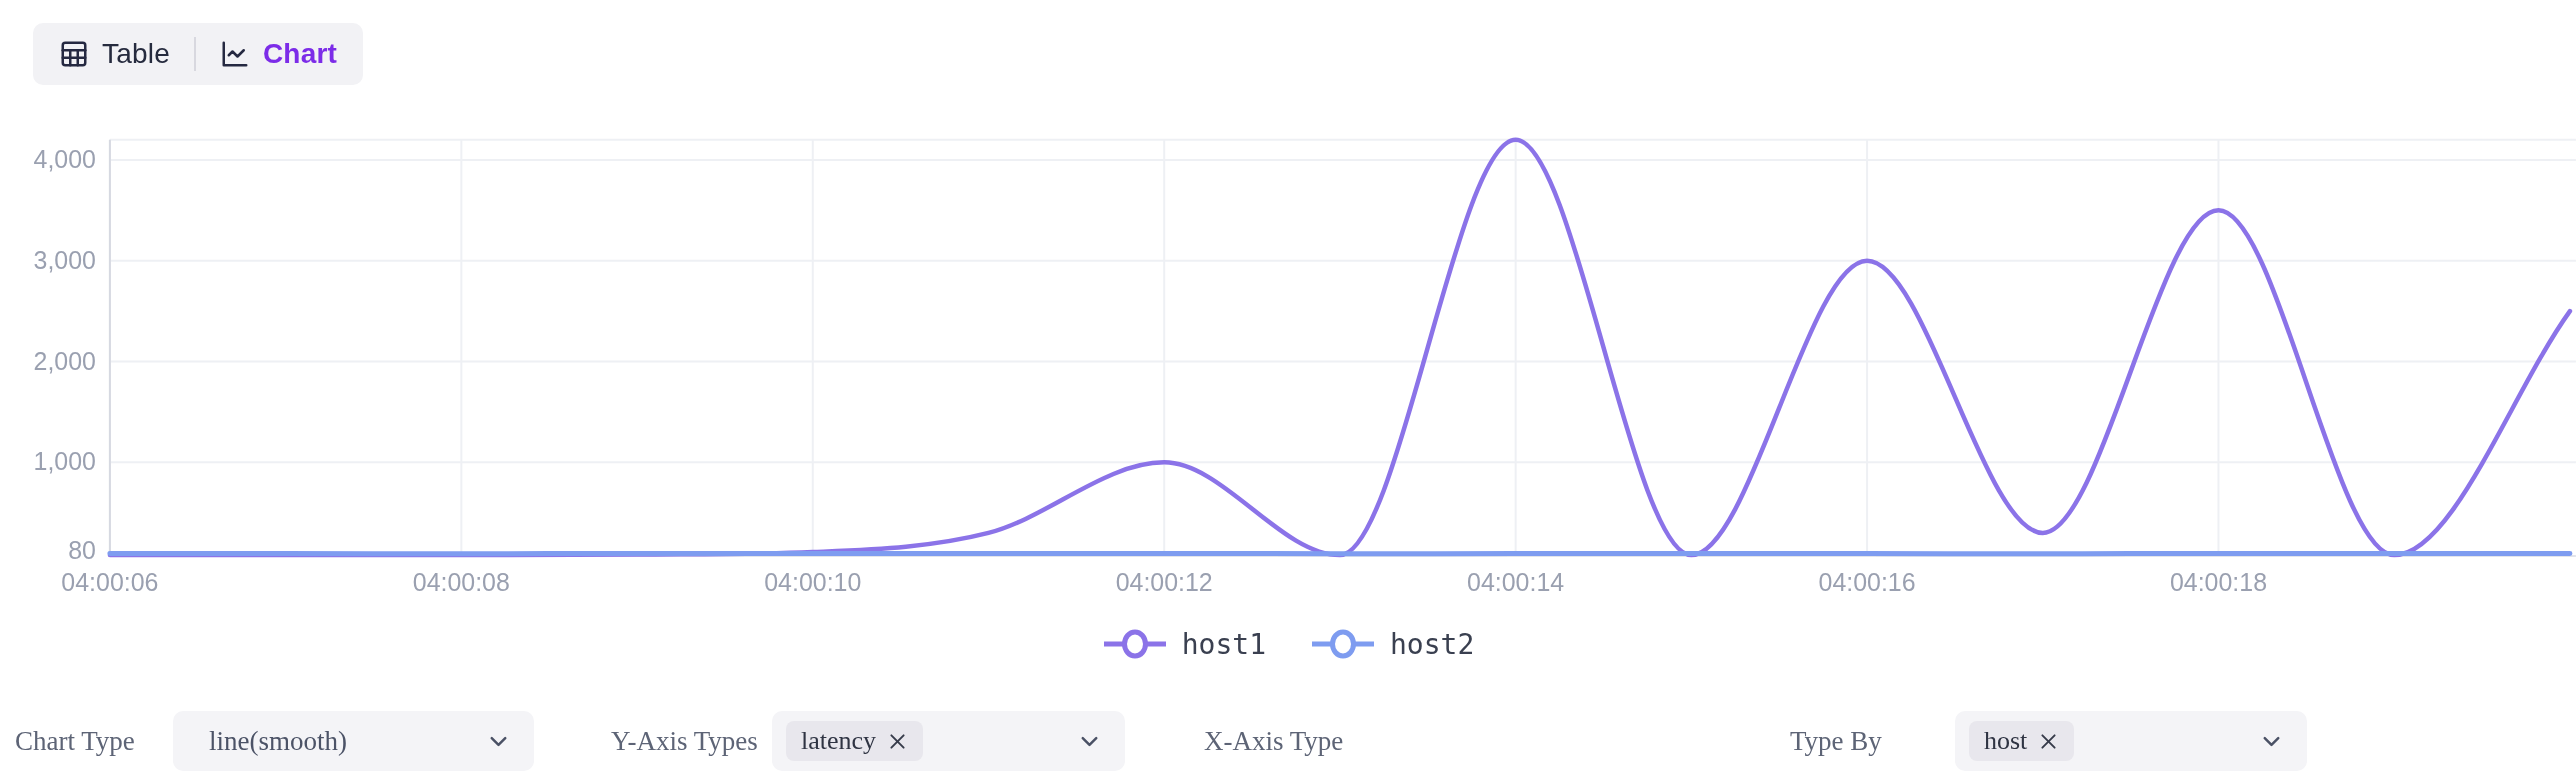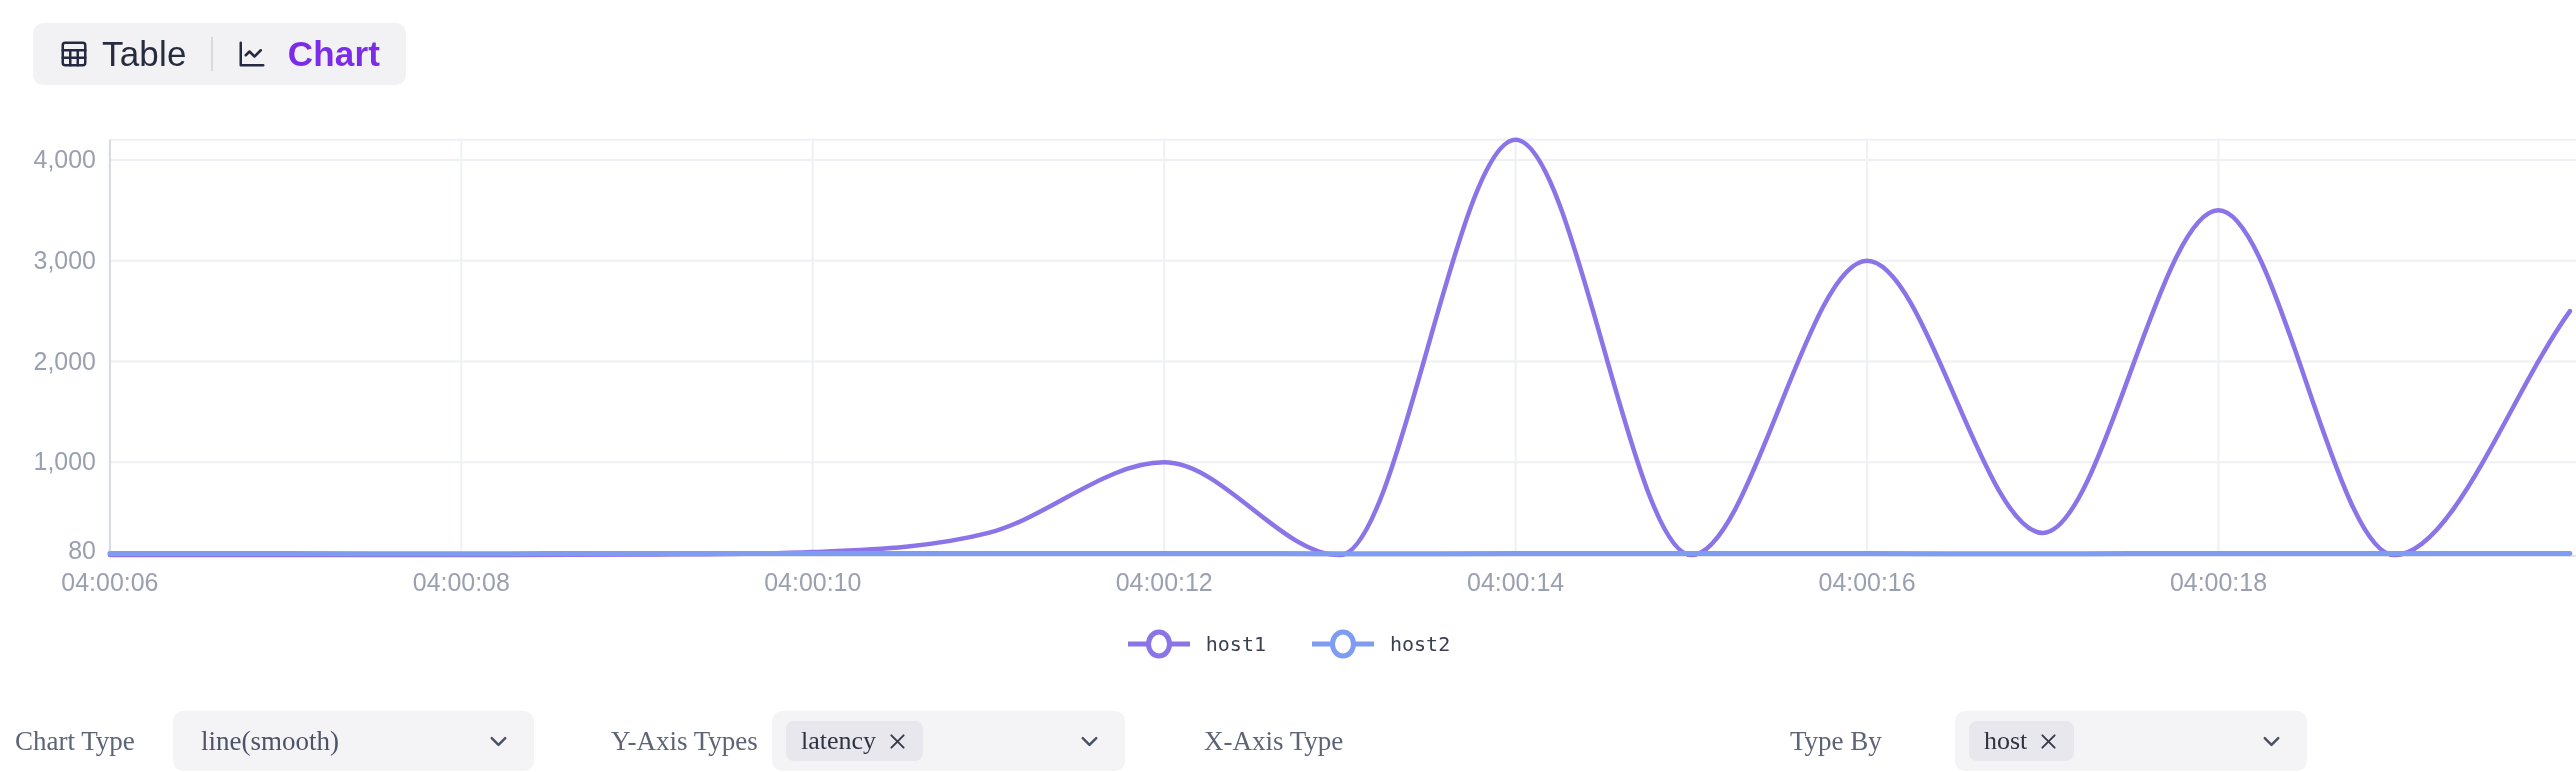--- a/index.html
+++ b/index.html
@@ -5,46 +5,46 @@
   * { margin:0; padding:0; box-sizing:border-box; }
   html,body { width:2576px; height:773px; background:#ffffff; overflow:hidden;
               font-family:"Liberation Sans", sans-serif; }
   .stage { position:relative; width:2576px; height:773px; background:#fff; }
 
   
   .view-toggle { position:absolute; left:33px; top:23px; height:62px;
                  background:#f2f2f5; border-radius:10px; display:flex;
                  align-items:center; padding:0 26px; }
   .toggle-btn { display:flex; align-items:center; gap:13px; cursor:pointer; }
-  .toggle-btn .lbl { font-size:35px; color:#262b3e; font-weight:500; letter-spacing:0.2px; }
-  .toggle-btn.active .lbl { color:#7c2ce8; font-weight:700;margin-left:8px; }
+  .toggle-btn .lbl { font-size:28px; color:#262b3e; font-weight:500; letter-spacing:0.2px; }
+  .toggle-btn.active .lbl { color:#7c2ce8; font-weight:700; }
   .toggle-divider { width:2px; height:34px; background:#d8d8df; margin:0 24px; }
   .tgl-icon { width:30px; height:30px; stroke:#252941; fill:none;
               stroke-width:2; stroke-linecap:round; stroke-linejoin:round; }
 
   
   .chart-wrap { position:absolute; left:0; top:0; width:2576px; height:619px; }
   .chart-wrap svg { display:block; }
   text.x-tick, text.y-tick { font-family:"Liberation Sans", sans-serif;
                              font-size:25px; fill:#9aa0b0; }
 
   
   .legend { position:absolute; left:0; top:619px; width:2576px; height:50px;
             display:flex; justify-content:center; align-items:center; gap:44px; }
   .legend-item { display:flex; align-items:center; gap:14px; cursor:pointer; }
   .legend-item span { font-family:"DejaVu Sans Mono", monospace;
-                      font-size:20px; color:#3a4050; }
+                      font-size:28px; color:#3a4050; }
 
   
   .controls { position:absolute; left:0; top:711px; width:2576px; height:62px;font-family:Liberation Serif, serif; }
   .ctl-label { position:absolute; top:0; height:60px; display:flex; align-items:center;
                font-size:27px; color:#5d6476; }
   .select { position:absolute; top:0; height:60px; background:#f4f4f7;
             border-radius:10px; display:flex; align-items:center; cursor:pointer; }
-  .select .value { font-size:27px; color:#4c5367; margin-left:28px;text-align:right; }
+  .select .value { font-size:27px; color:#4c5367; margin-left:36px;text-align:right; }
   .select .chev { position:absolute; right:22px; top:17px; width:27px; height:27px;
                   stroke:#4a5165; fill:none; stroke-width:2.2;
                   stroke-linecap:round; stroke-linejoin:round; }
   .tag { display:flex; align-items:center; gap:11px; height:40px; margin-left:14px;
          background:#e8e7ed; border-radius:8px; padding:0 15px; }
   .tag .tag-text { font-size:26px; color:#2f3443; }
   .tag .x-icon { width:21px; height:21px; stroke:#363b4a; stroke-width:2.2;
                  stroke-linecap:round; cursor:pointer; }
 </style>
 </head>

